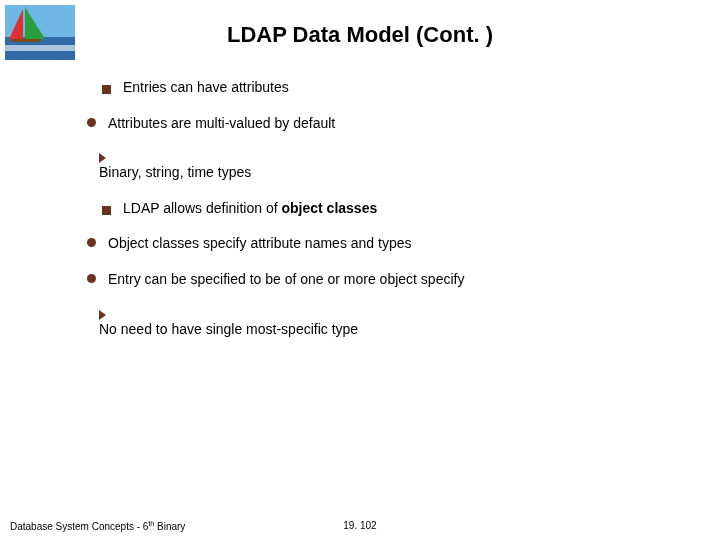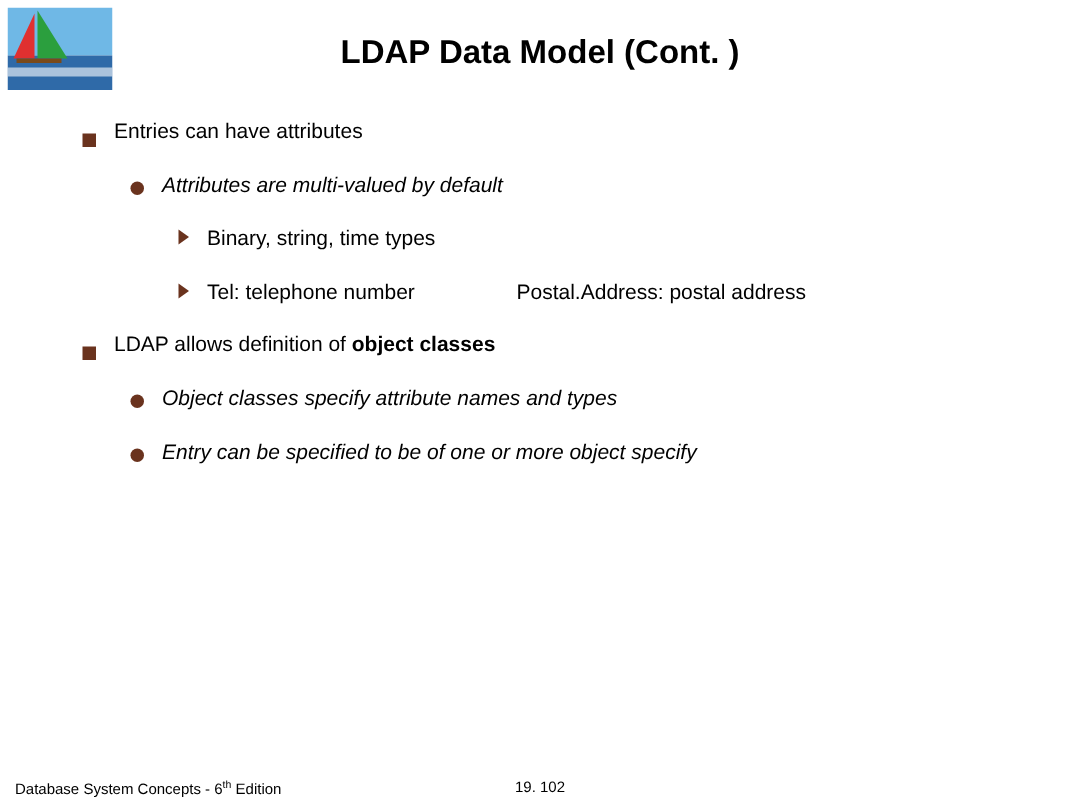--- a/index.html
+++ b/index.html
@@ -28,35 +28,36 @@
     padding-bottom: 10px;
   }
   .content {
     padding: 20px 30px 0 55px;
     font-size: 14px;
     color: #000;
     line-height: 1.4;
   }
   .lvl1 {
     display: flex;
-    align-items: flex-end;
+    align-items: center;
     margin-bottom: 16px;
+    margin-left: 47px;
   }
   .lvl2 {
     display: flex;
-    align-items: center;
+    align-items: flex-start;
     margin-left: 32px;
     margin-bottom: 16px;
-    font-style: italic;
   }
   .lvl3 {
     display: flex;
     align-items: flex-start;
-    margin-left: 64px;
+    margin-left: 44px;
     margin-bottom: 16px;
+    flex-direction: column;
   }
   .bullet-square {
     width: 9px;
     height: 9px;
     background: #6a331e;
     flex-shrink: 0;
     margin-right: 12px;
     margin-top: 4px;
   }
   .bullet-disc {
@@ -124,48 +125,44 @@
     <div class="bullet-disc"></div>
     <div class="row-text">Attributes are multi-valued by default</div>
   </div>
 
 
   <div class="lvl3">
     <div class="bullet-tri"></div>
     <div class="row-text">Binary, string, time types</div>
   </div>
 
-  <div class="lvl3">
-    <div class="bullet-tri"></div>
-    <div class="row-text">
-      <span>Tel:   telephone number</span>
-      <span style="display:inline-block; width:60px;"></span>
-      <span>Postal.Address:  postal address</span>
-    </div>
-  </div>
 
   <div class="lvl1">
     <div class="bullet-square"></div>
     <div class="row-text">
       <span>LDAP allows definition of </span><span class="bold">object classes</span>
     </div>
   </div>
 
   <div class="lvl2">
     <div class="bullet-disc"></div>
     <div class="row-text">Object classes specify attribute names and types</div>
   </div>
 
 
   <div class="lvl2">
     <div class="bullet-disc"></div>
     <div class="row-text">Entry can be specified to be of one or more object specify</div>
   </div>
 
+  <div class="lvl3">
+    <div class="bullet-tri"></div>
+    <div class="row-text">No need to have single most-specific type</div>
+  </div>
 
 </div>
 
 <div class="footer">
   <div class="footer-left">
-    <span>Database System Concepts - 6</span><sup>th</sup><span> Edition</span>
+    <span>Database System Concepts - 6</span><sup>th</sup><span> Binary</span>
   </div>
   <div class="footer-center">19. 102</div>
 </div>
 
 </body></html>

